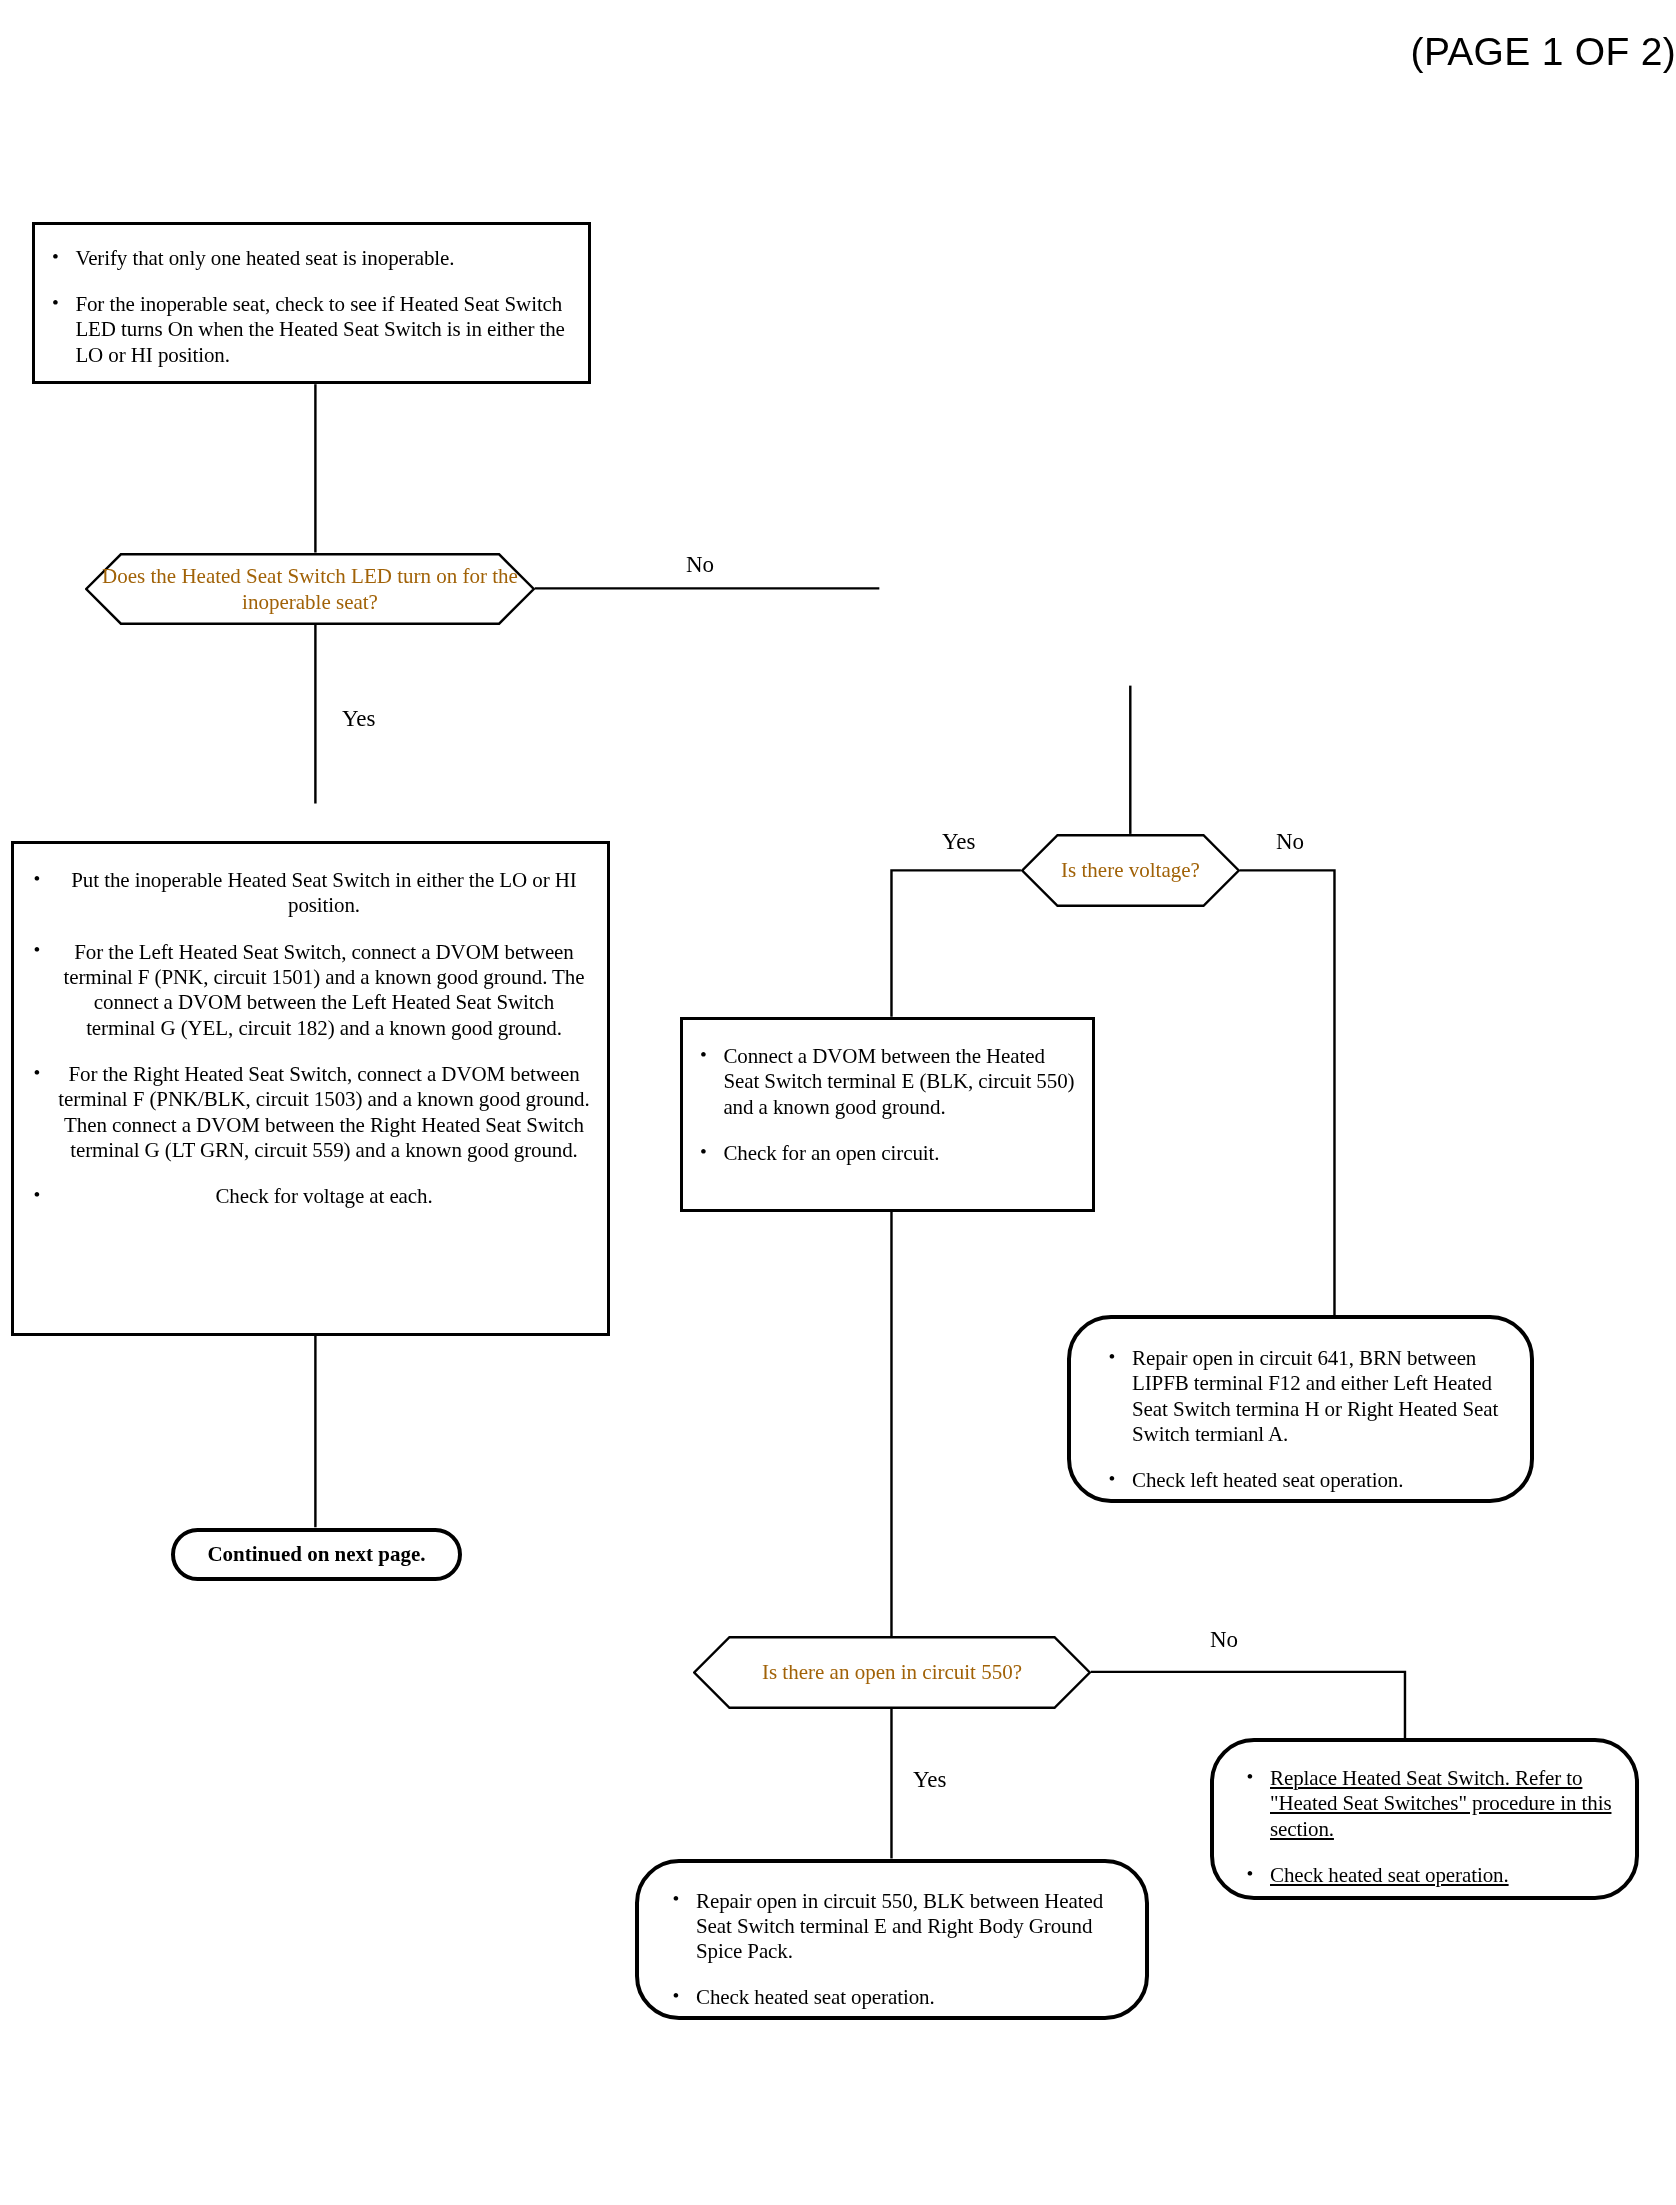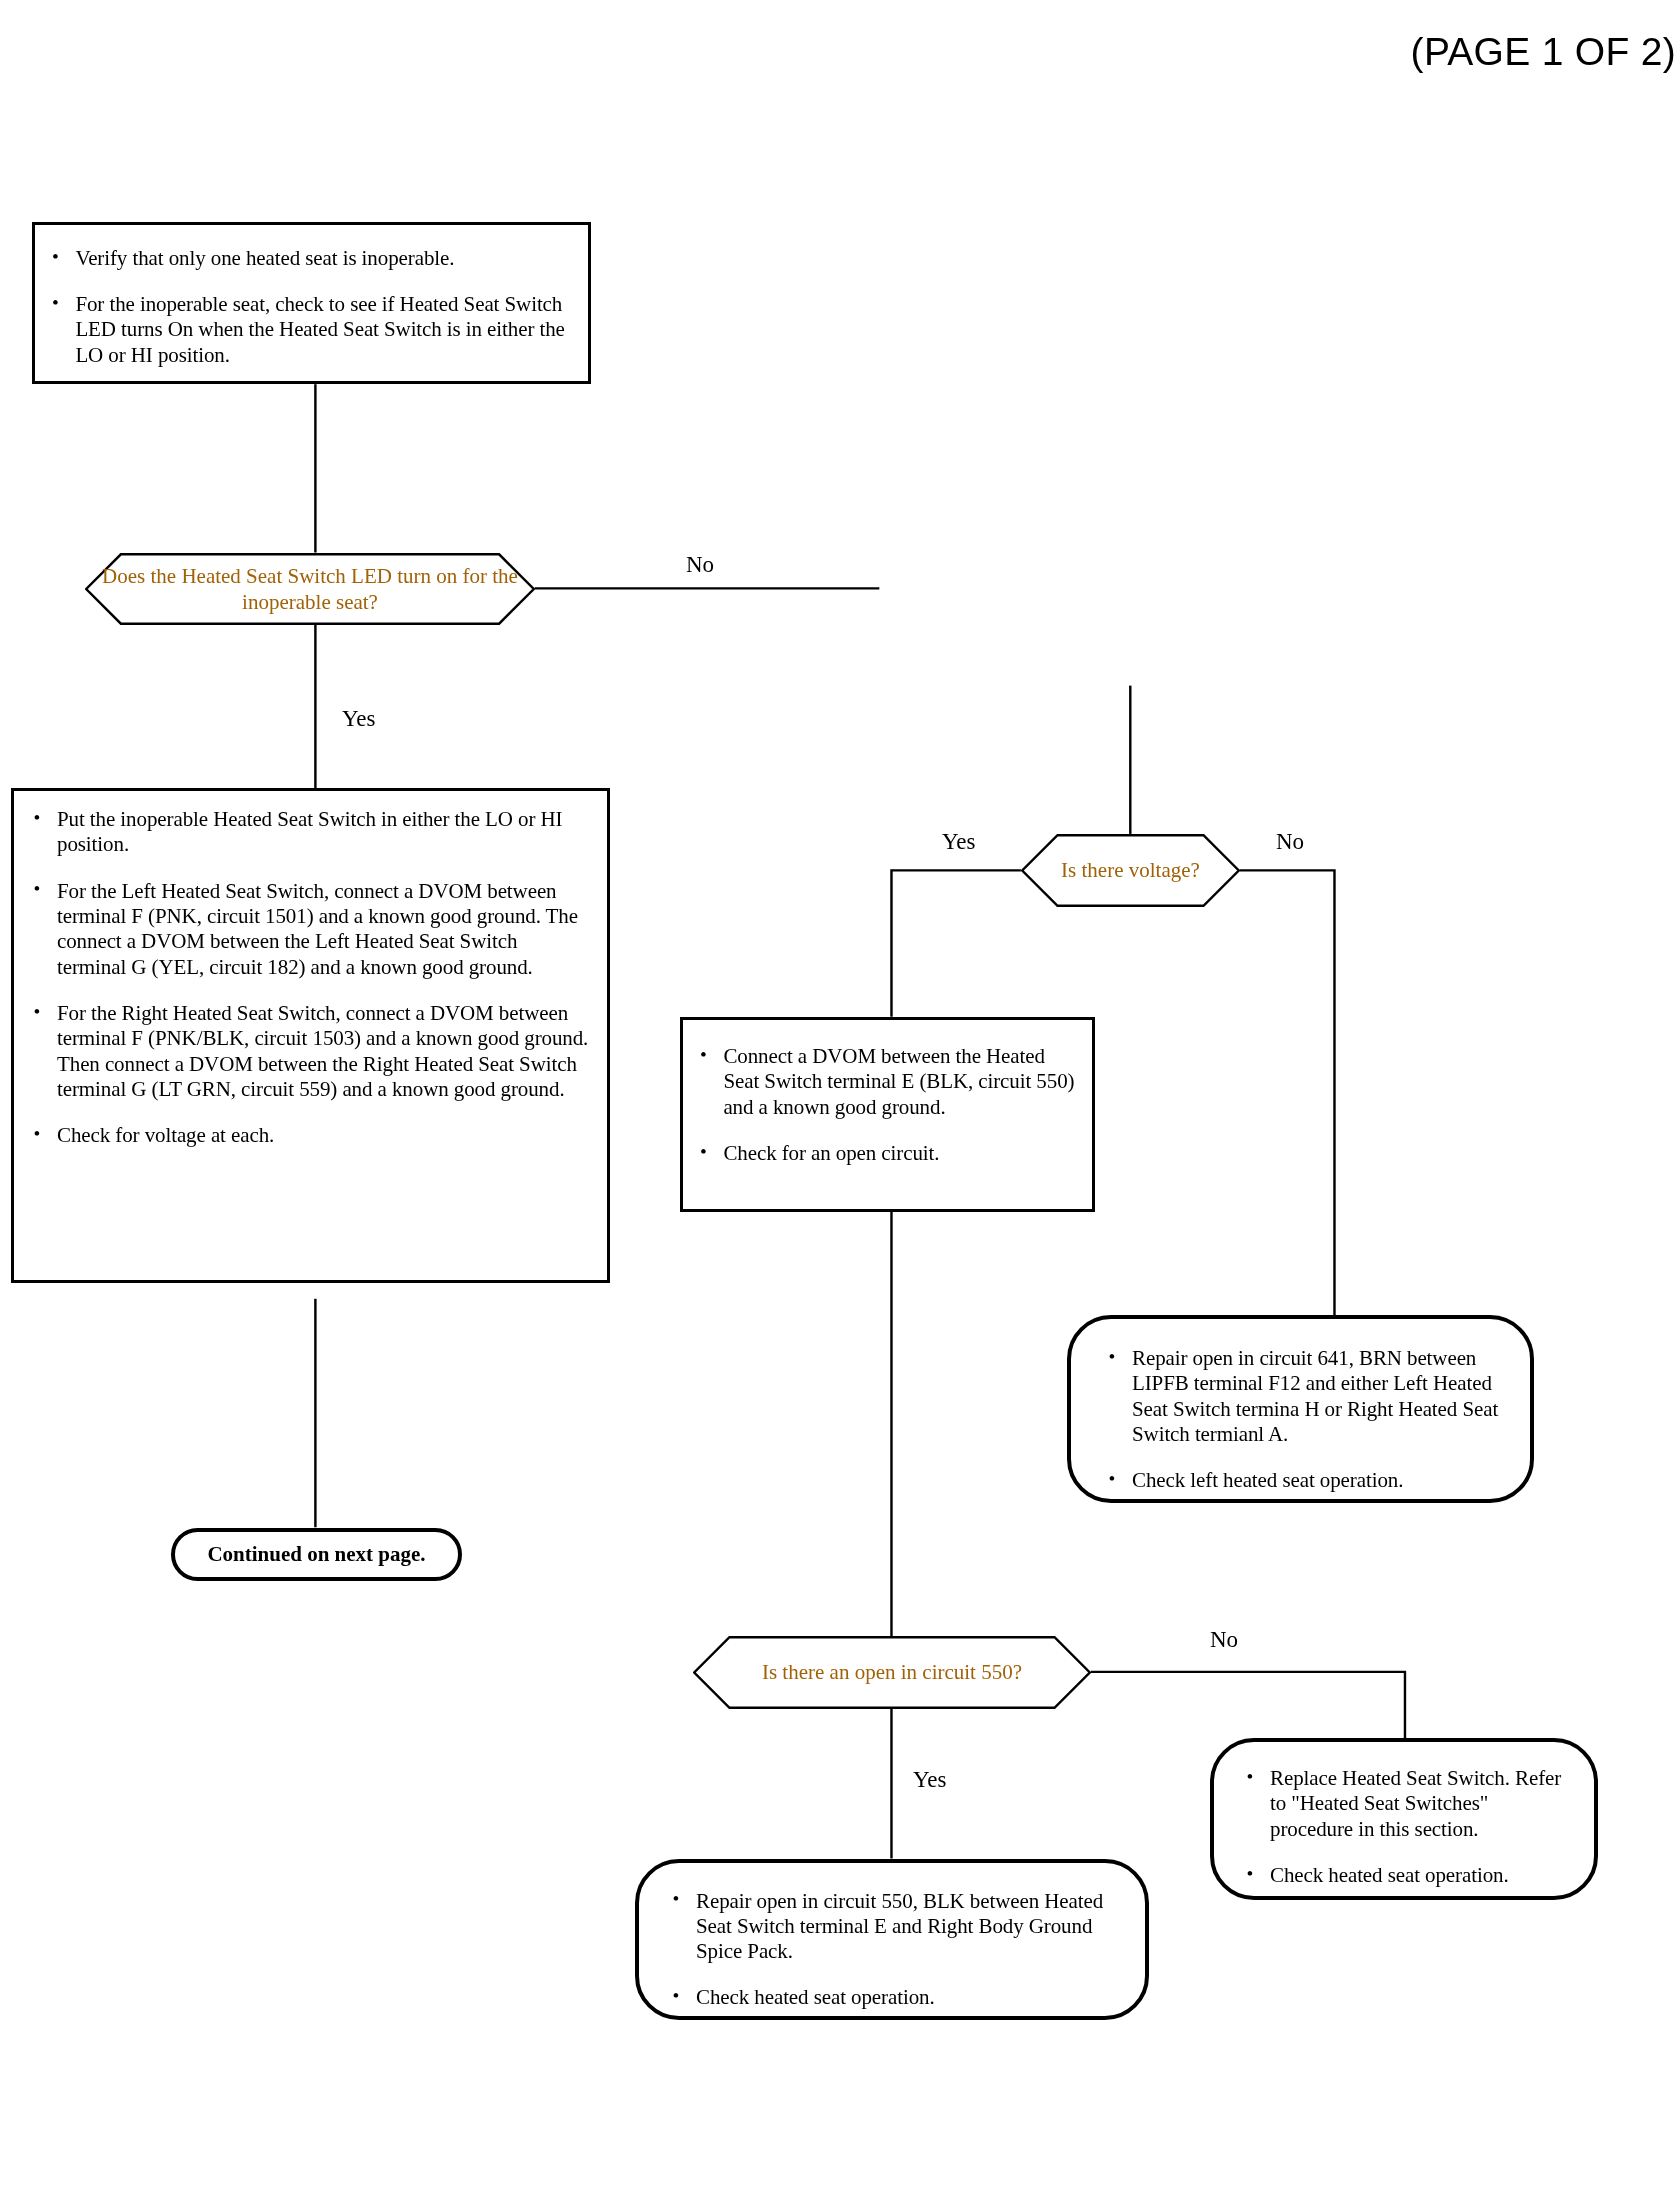--- a/index.html
+++ b/index.html
@@ -186,21 +186,21 @@
   </div>
 
 
   <div class="hex" style="left:1021px; top:834px; width:219px; height:73px;">
     <svg width="219" height="73" viewBox="0 0 360 120" xmlns="http://www.w3.org/2000/svg">
       <polygon points="60,2 300,2 358,60 300,118 60,118 2,60" fill="#ffffff" stroke="#000000" stroke-width="4"></polygon>
     </svg>
     <div class="hex-label">Is there voltage?</div>
   </div>
 
-  <div class="node rect" style="left:11px; top:788px; width:599px; height:495px; padding:16px 16px 0 16px;">
+  <div class="node rect" style="left:11px; top:841px; width:599px; height:495px; padding:24px 16px 0 16px;text-align:center;">
     <ul class="bullets">
       <li>Put the inoperable Heated Seat Switch in either the LO or HI position.</li>
       <li>For the Left Heated Seat Switch, connect a DVOM between terminal F (PNK, circuit 1501) and a known good ground. The connect a DVOM between the Left Heated Seat Switch terminal G (YEL, circuit 182) and a known good ground.</li>
       <li>For the Right Heated Seat Switch, connect a DVOM between terminal F (PNK/BLK, circuit 1503) and a known good ground. Then connect a DVOM between the Right Heated Seat Switch terminal G (LT GRN, circuit 559) and a known good ground.</li>
       <li>Check for voltage at each.</li>
     </ul>
   </div>
 
   <div class="node rect" style="left:680px; top:1017px; width:415px; height:195px; padding:24px 14.6px 0 13.4px;">
     <ul class="bullets">
@@ -220,21 +220,21 @@
     <div class="plain-text">Continued on next page.</div>
   </div>
 
   <div class="hex" style="left:693px; top:1636px; width:398px; height:73px;">
     <svg width="398" height="73" viewBox="0 0 655 120" xmlns="http://www.w3.org/2000/svg">
       <polygon points="60,2 595,2 653,60 595,118 60,118 2,60" fill="#ffffff" stroke="#000000" stroke-width="4"></polygon>
     </svg>
     <div class="hex-label">Is there an open in circuit 550?</div>
   </div>
 
-  <div class="node rounded" style="left:1210px; top:1738px; width:388px; height:162px; padding:24px 19.5px 0 29px;">
+  <div class="node rounded" style="left:1210px; top:1738px; width:429px; height:162px; padding:24px 19.5px 0 29px;text-decoration:underline;">
     <ul class="bullets">
       <li>Replace Heated Seat Switch. Refer to "Heated Seat Switches" procedure in this section.</li>
       <li>Check heated seat operation.</li>
     </ul>
   </div>
 
   <div class="node rounded" style="left:635px; top:1859px; width:514px; height:161px; padding:25.5px 22px 0 30px;">
     <ul class="bullets">
       <li>Repair open in circuit 550, BLK between Heated Seat Switch terminal E and Right Body Ground Spice Pack.</li>
       <li>Check heated seat operation.</li>

